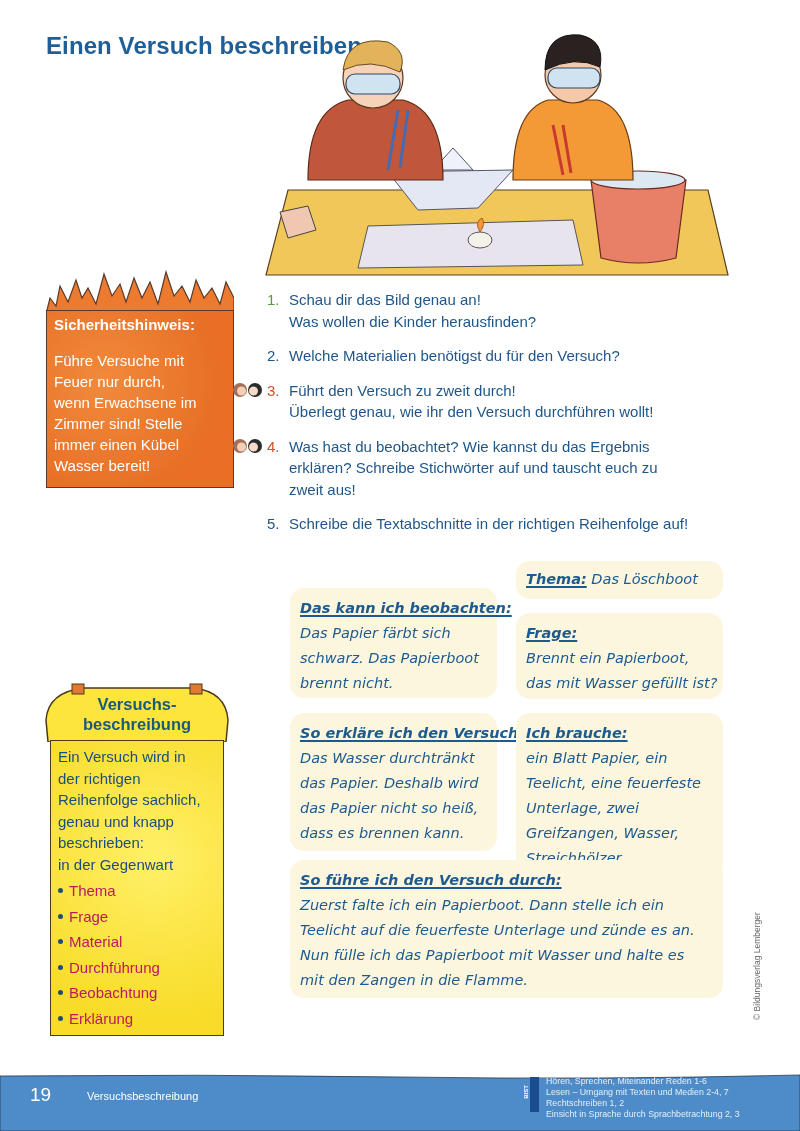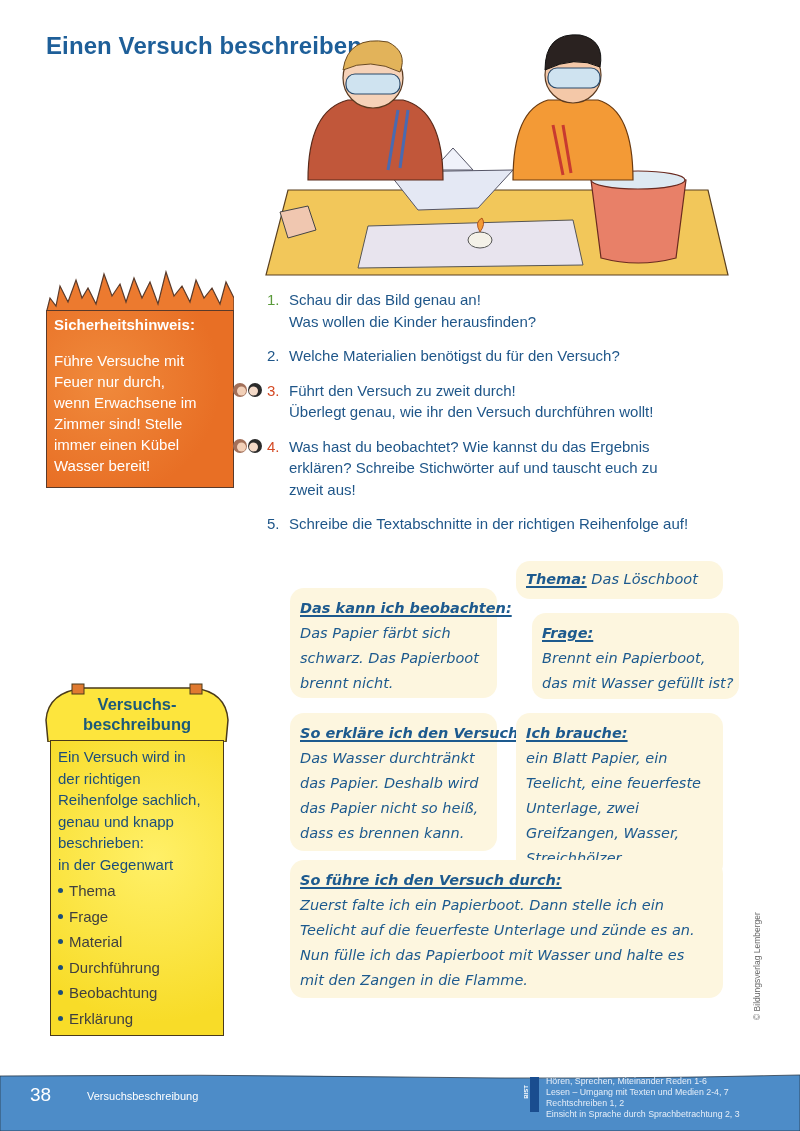--- a/index.html
+++ b/index.html
@@ -34,21 +34,21 @@
     .card .line { display: block; white-space: nowrap; }
 
     
     .folder { position: absolute; left: 44px; top: 682px; width: 186px; height: 355px; }
     .folder-tab { position: absolute; left: 0; top: 0; width: 186px; height: 60px; }
     .folder-body { position: absolute; left: 6px; top: 58px; width: 174px; height: 296px; background: #fde53d;
       background-image: radial-gradient(circle at 60% 40%, #fff068 0, #f8dc28 80%); border: 1.5px solid #4a3a1a; }
     .folder-title { position: absolute; left: 0; top: 12px; width: 186px; text-align: center; font-size: 16.5px; font-weight: bold; line-height: 20px; color: #1c5a7a; }
     .folder-text { position: absolute; left: 14px; top: 64px; width: 170px; font-size: 15px; line-height: 21.5px; color: #1c4d7a; }
     .folder-list { position: absolute; left: 14px; top: 878px; }
-    .folder-list li { list-style: none; font-size: 15px; line-height: 25.5px; color: #404040; }
+    .folder-list li { list-style: none; font-size: 15px; line-height: 25.5px; color: #be185d; }
     .folder-list li .bullet { display: inline-block; width: 5px; height: 5px; border-radius: 50%; background: #1c4d7a; margin-right: 6px; vertical-align: 3px; }
 
     .copyright { position: absolute; left: 752px; top: 1020px; transform-origin: left top; transform: rotate(-90deg); font-size: 8.5px; color: #666; white-space: nowrap; }
 
     
     .footer { position: absolute; left: 0; top: 1076px; width: 800px; height: 55px; }
     .footer-bg { position: absolute; left: 0; top: -6px; width: 800px; height: 61px; }
     .page-num { position: absolute; left: 30px; top: 8px; font-size: 19px; color: #ffffff; }
     .section { position: absolute; left: 87px; top: 14px; font-size: 11px; color: #ffffff; }
     .bist { position: absolute; left: 530px; top: 1px; width: 9px; height: 35px; background: #1a4d8f; }
@@ -152,21 +152,21 @@
   <span class="head">Thema:</span><span> Das Löschboot</span>
 </div>
 
 <div class="card" style="left:290px; top:588px; width:207px; height:110px;">
   <span class="line head">Das kann ich beobachten:</span>
   <span class="line">Das Papier färbt sich</span>
   <span class="line">schwarz. Das Papierboot</span>
   <span class="line">brennt nicht.</span>
 </div>
 
-<div class="card" style="left:516px; top:613px; width:207px; height:86px;margin-left:16px;">
+<div class="card" style="left:516px; top:613px; width:207px; height:86px;">
   <span class="line head">Frage:</span>
   <span class="line">Brennt ein Papierboot,</span>
   <span class="line">das mit Wasser gefüllt ist?</span>
 </div>
 
 <div class="card" style="left:290px; top:713px; width:207px; height:138px;">
   <span class="line head">So erkläre ich den Versuch:</span>
   <span class="line">Das Wasser durchtränkt</span>
   <span class="line">das Papier. Deshalb wird</span>
   <span class="line">das Papier nicht so heiß,</span>
@@ -218,21 +218,21 @@
   <li><span class="bullet"></span><span>Beobachtung</span></li>
   <li><span class="bullet"></span><span>Erklärung</span></li>
 </ul>
 
 <div class="copyright">© Bildungsverlag Lemberger</div>
 
 <div class="footer">
   <svg class="footer-bg" viewBox="0 0 800 61" width="800" height="61" preserveAspectRatio="none">
     <path d="M0,6 Q200,4 400,7 Q600,10 800,5 L800,61 L0,61 Z" fill="#4d8cc8" stroke="#2a3a4a" stroke-width="0.8"></path>
   </svg>
-  <div class="page-num">38</div>
+  <div class="page-num">19</div>
   <div class="section">Versuchsbeschreibung</div>
   <div class="bist">
       <span>BIST</span>
     </div>
   <div class="standards">
     <div>Hören, Sprechen, Miteinander Reden 1-6</div>
     <div>Lesen – Umgang mit Texten und Medien 2-4, 7</div>
     <div>Rechtschreiben 1, 2</div>
     <div>Einsicht in Sprache durch Sprachbetrachtung 2, 3</div>
   </div>

